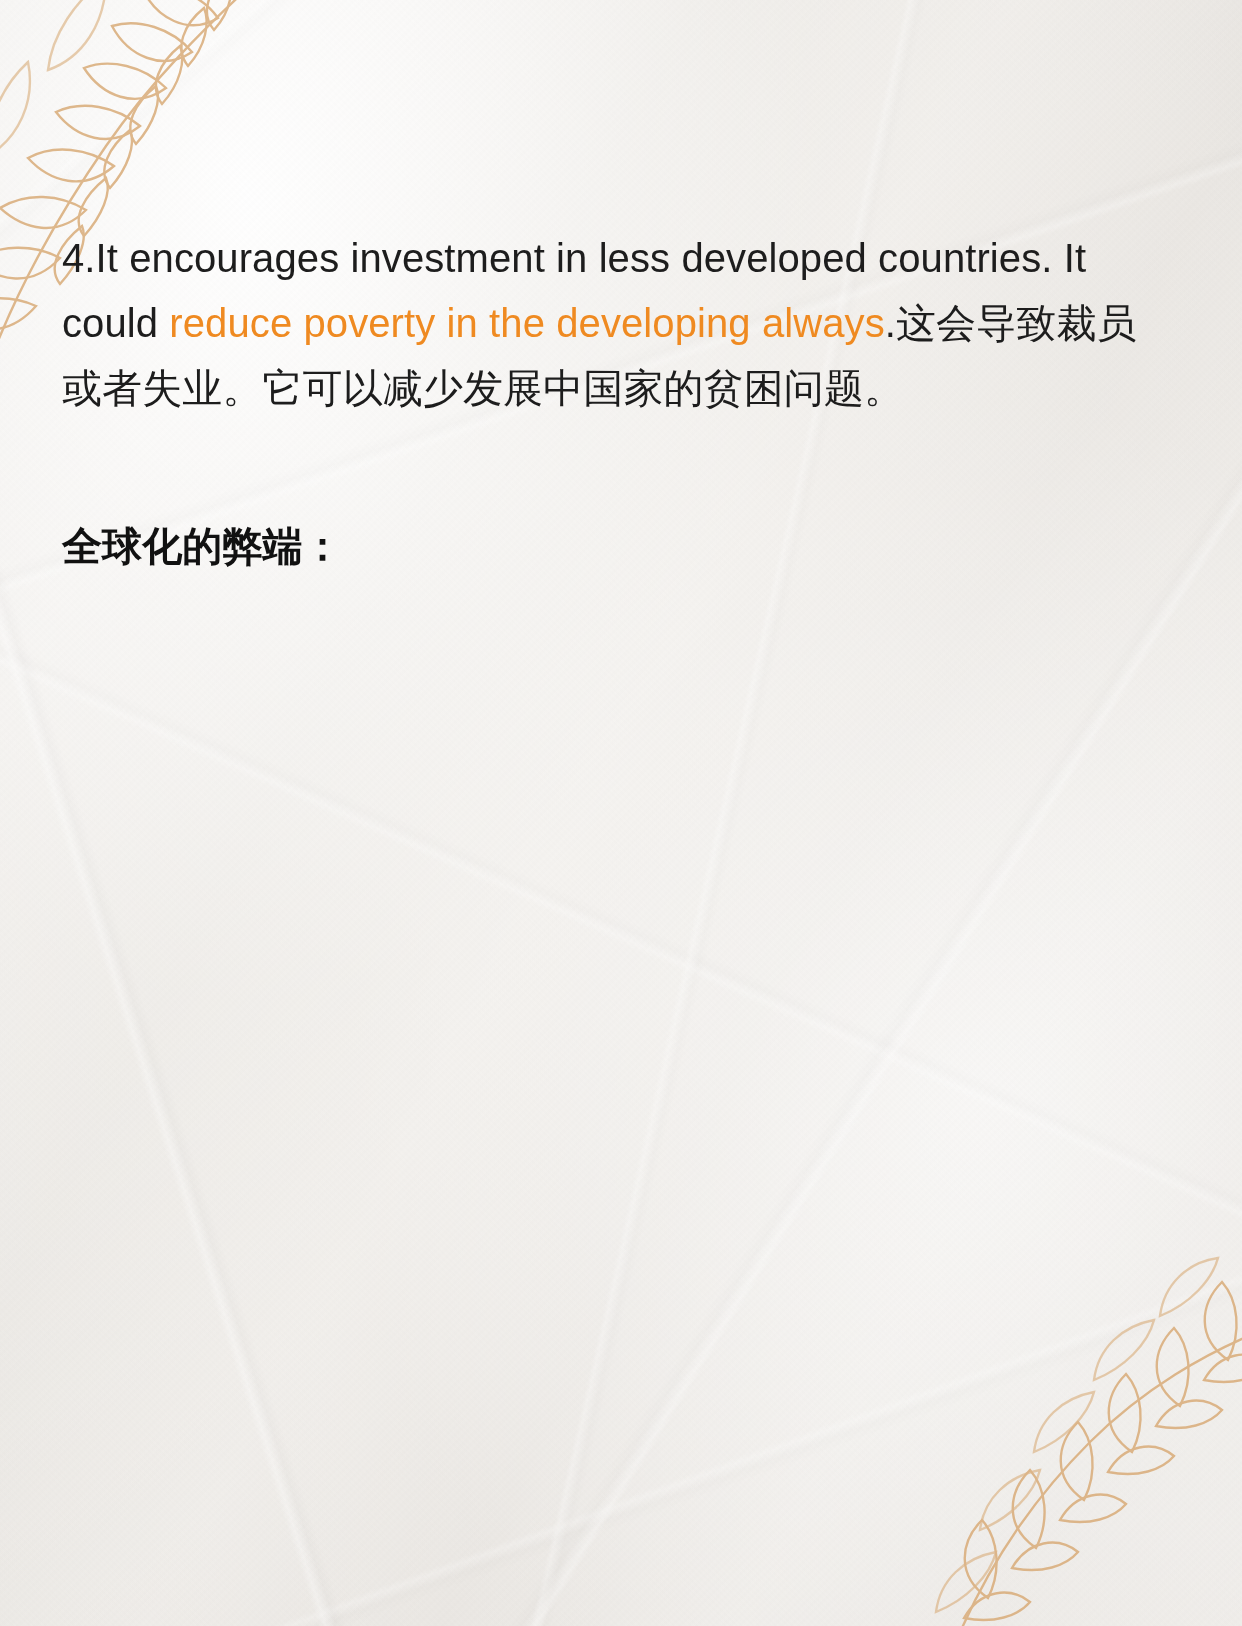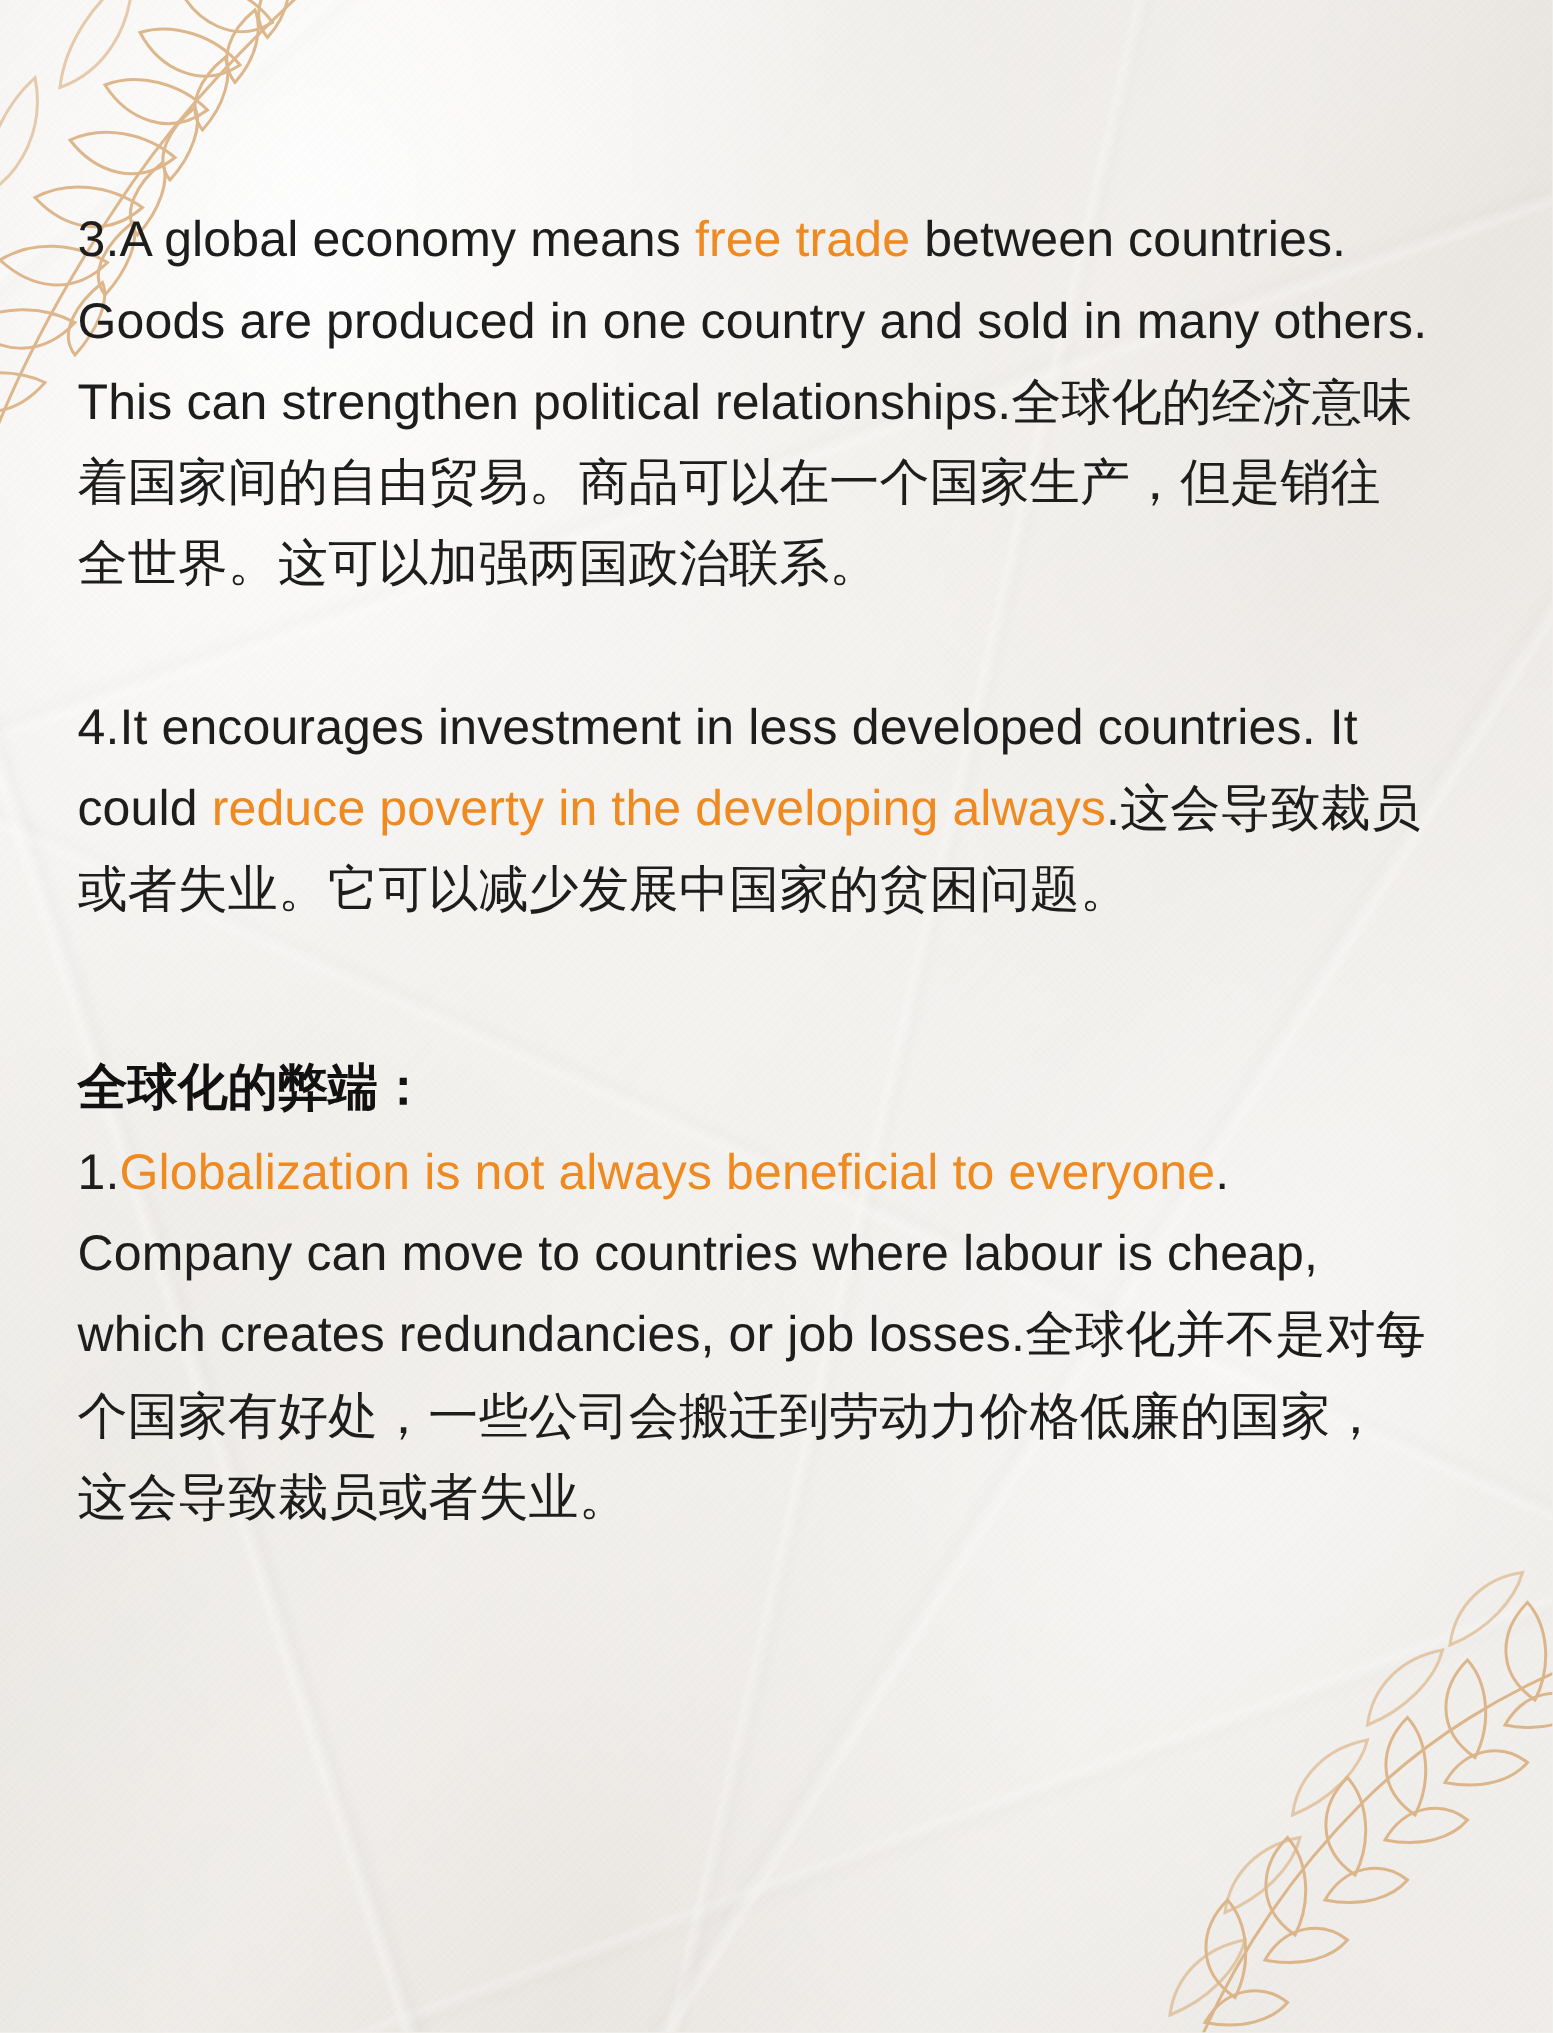--- a/index.html
+++ b/index.html
@@ -130,34 +130,28 @@
       <path d="M362 60 C392 48 414 24 420 2 C390 6 366 28 362 60 Z" opacity="0.7"></path>
       <path d="M296 124 C326 112 350 88 356 64 C324 70 300 92 296 124 Z" opacity="0.7"></path>
       <path d="M236 196 C266 184 290 160 296 136 C264 142 240 164 236 196 Z" opacity="0.7"></path>
       <path d="M182 274 C212 262 236 238 242 214 C210 220 186 242 182 274 Z" opacity="0.7"></path>
       <path d="M138 356 C168 344 192 320 198 296 C166 302 142 324 138 356 Z" opacity="0.7"></path>
     </g>
   </svg>
 
   <div class="content">
 
-    <p>
-      <span>3.A global economy means </span><span class="hl">free trade</span><span> between countries. Goods are produced in one country and sold in many others. This can strengthen political relationships.全球化的经济意味着国家间的自由贸易。商品可以在一个国家生产，但是销往全世界。这可以加强两国政治联系。</span>
-    </p>
 
     <div class="gap-lg"></div>
 
     <p>
       <span>4.It encourages investment in less developed countries. It could </span><span class="hl">reduce poverty in the developing always</span><span>.这会导致裁员或者失业。它可以减少发展中国家的贫困问题。</span>
     </p>
 
     <div class="gap-md"></div>
 
     <p class="heading">全球化的弊端：</p>
 
     <div class="gap-sm"></div>
 
-    <p>
-      <span>1.</span><span class="hl">Globalization is not always beneficial to everyone</span><span>. Company can move to countries where labour is cheap, which creates redundancies, or job losses.全球化并不是对每个国家有好处，一些公司会搬迁到劳动力价格低廉的国家，这会导致裁员或者失业。</span>
-    </p>
 
   </div>
 </div>
 
 </body></html>

